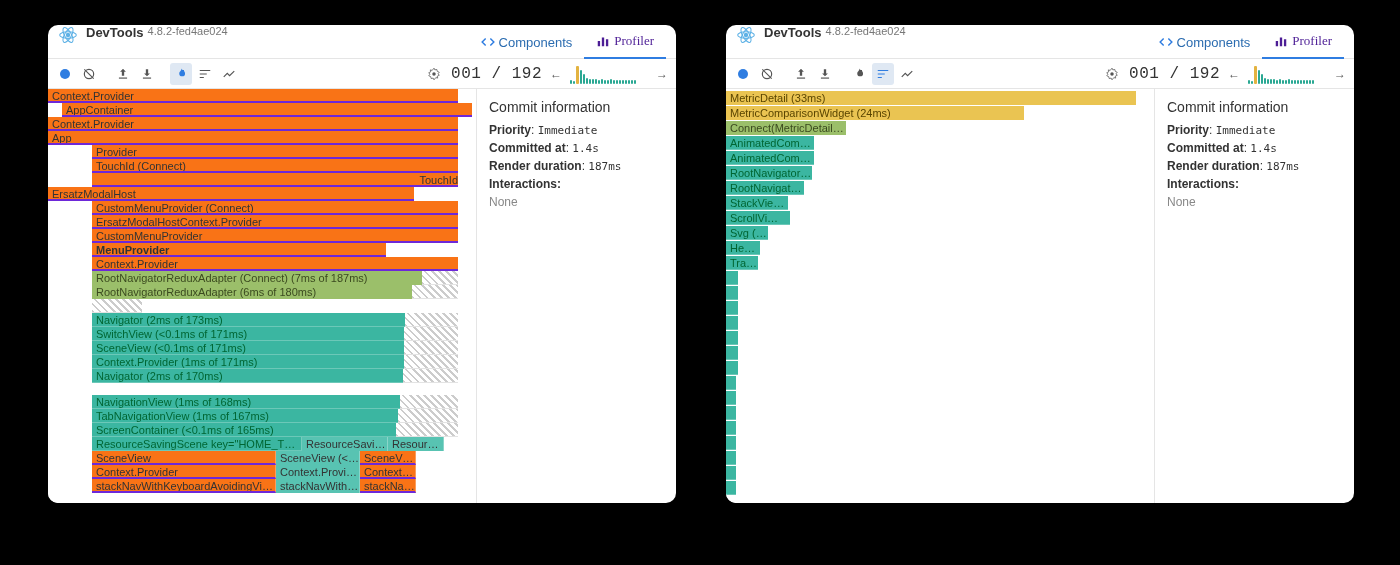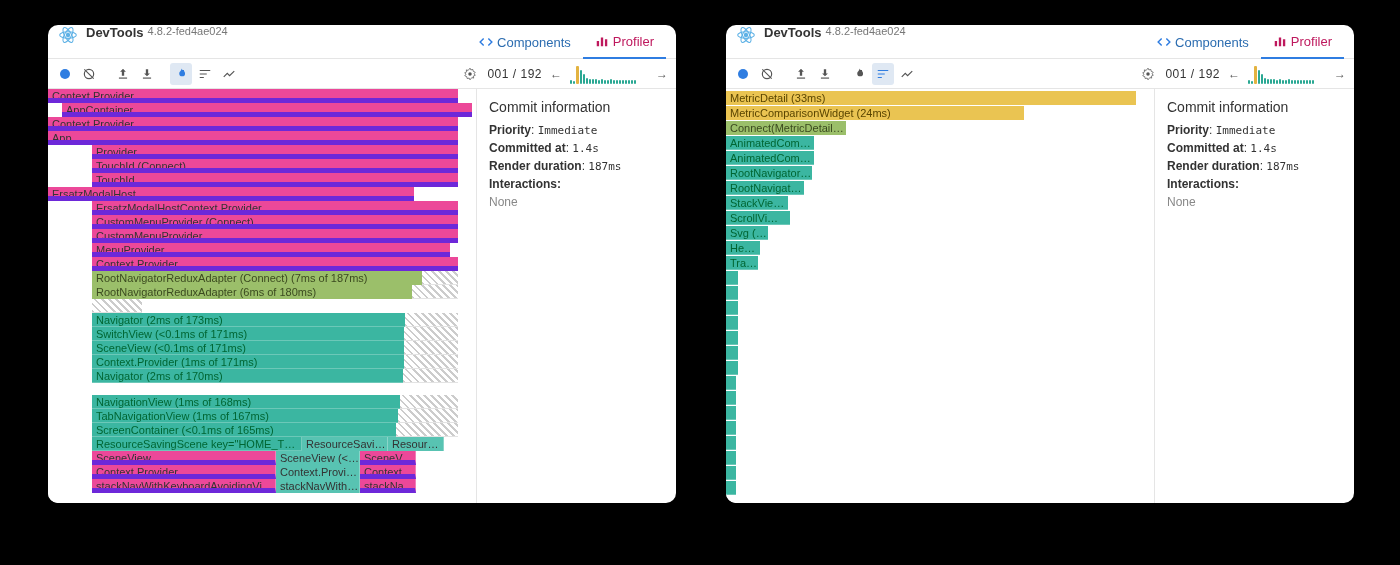--- a/index.html
+++ b/index.html
@@ -16,47 +16,47 @@
   .hdr { display: flex; align-items: flex-start; height: 34px; padding: 0 10px; border-bottom: 1px solid #e5e5e5; }
   .badge-react {
     width: 20px; height: 20px; margin-right: 8px; position: relative;
   }
   .badge-react svg { width: 20px; height: 20px; }
   .app-title { font-weight: 600; font-size: 13px; margin-right: 4px; }
   .app-ver { font-size: 11px; color: #777; }
   .hdr .spacer { flex: 1; }
   .tab { display: flex; align-items: center; gap: 4px; padding: 0 12px; height: 34px; cursor: pointer; color: #2b6cb0; }
   .tab .lbl { font-size: 13px; }
-  .tab.active { border-bottom: 2px solid #2f7de1; color: #be185d; font-weight: 500; }
+  .tab.active { border-bottom: 2px solid #2f7de1; color: #4c1d95; font-weight: 500; font-family: Liberation Serif, serif; }
   .icon { display: inline-flex; align-items: center; justify-content: center; }
   
   .toolbar { display: flex; align-items: center; height: 30px; border-bottom: 1px solid #e5e5e5; padding: 0 6px; font-size: 12px; }
   .tbtn { width: 22px; height: 22px; display: flex; align-items: center; justify-content: center; border-radius: 3px; color: #555; cursor: pointer; }
   .tbtn.rec { color: #2f7de1; }
   .tbtn.active { background: #dfe8f3; color: #2f7de1; }
   .tsep { width: 8px; }
   .tgroup { display: flex; align-items: center; gap: 2px; }
   .commit-nav { display: flex; align-items: center; gap: 6px; margin-left: auto; }
-  .commit-count { font-family: Liberation Sans, sans-serif; font-size: 12px; letter-spacing: .5px; color: #333; }
+  .commit-count { font-family: Liberation Mono, monospace; font-size: 16px; letter-spacing: .5px; color: #333; }
   .arrow { color: #555; cursor: pointer; padding: 0 2px; }
   .commit-chart { display: flex; align-items: flex-end; gap: 1px; height: 20px; width: 78px; }
   .commit-chart .bar { width: 2px; background: #2aa893; border-radius: 1px; }
   .commit-chart .bar.sel { background: #e3b341; width: 3px; }
   
   .body { flex: 1; display: flex; overflow: hidden; }
   .main { flex: 1; overflow: auto; background: #fff; }
   .side { width: 200px; border-left: 1px solid #e5e5e5; padding: 10px 12px; font-size: 12px; }
   .side h4 { font-size: 14px; font-weight: 500; margin-bottom: 8px; }
   .kv { margin-bottom: 4px; }
   .kv .k { font-weight: 600; }
   .kv .v { font-family: ui-monospace, Menlo, monospace; font-size: 11px; color: #333; }
   .muted { color: #888; }
   
   .row { position: relative; height: 14px; line-height: 14px; font-size: 11px; white-space: nowrap; overflow: hidden; text-overflow: ellipsis; padding-left: 4px; }
-  .gray { background: #ec4899; color: #333; border-bottom: 5px solid #6d28d9; }
+  .gray { background: #f97316; color: #333; border-bottom: 2px solid #6d28d9; }
   .teal { background: #3bb6a1; color: #063; border-bottom: 1px solid rgba(255,255,255,.25); }
   .teal2{ background: #58c3b2; }
   .olive{ background: #9bbf6a; color: #3b4a1f; }
   .amber{ background: #eac452; color: #5a4500; }
   .hatch {
     background-image: repeating-linear-gradient(45deg,#ccc 0,#ccc 2px,#fff 2px,#fff 5px);
     border-bottom: 1px solid #e3e3e3;
   }
   .segrow { display: flex; height: 14px; font-size: 11px; }
   .seg { height: 14px; line-height: 14px; overflow: hidden; text-overflow: ellipsis; white-space: nowrap; padding-left: 4px; border-right: 1px solid rgba(255,255,255,.3); }
@@ -205,43 +205,43 @@
             <div class="row gray" style="width: 410px;">App</div>
           </div>
           <div style="display: flex;">
             <div style="width: 44px;"></div>
             <div class="row gray" style="width: 366px;">Provider</div>
           </div>
           <div style="display: flex;">
             <div style="width: 44px;"></div>
             <div class="row gray" style="width: 366px;">TouchId (Connect)</div>
           </div>
-          <div style="display: flex;">
+          <div style="display: flex; text-align: right;">
             <div style="width: 44px;"></div>
             <div class="row gray" style="width: 366px;">TouchId</div>
           </div>
           <div style="display: flex; flex-direction: column;">
             <div style="width: 44px;"></div>
             <div class="row gray" style="width: 366px;">ErsatzModalHost</div>
           </div>
           <div style="display: flex;">
             <div style="width: 44px;"></div>
+            <div class="row gray" style="width: 366px;">CustomMenuProvider (Connect)</div>
+          </div>
+          <div style="display: flex;">
+            <div style="width: 44px;"></div>
             <div class="row gray" style="width: 366px;">ErsatzModalHostContext.Provider</div>
           </div>
           <div style="display: flex;">
             <div style="width: 44px;"></div>
-            <div class="row gray" style="width: 366px;">CustomMenuProvider (Connect)</div>
-          </div>
-          <div style="display: flex;">
-            <div style="width: 44px;"></div>
             <div class="row gray" style="width: 366px;">CustomMenuProvider</div>
           </div>
           <div style="display: flex;">
             <div style="width: 44px;"></div>
-            <div class="row gray" style="width: 358px;">MenuProvider</div>
+            <div class="row gray" style="width: 294px; font-weight: bold;">MenuProvider</div>
           </div>
           <div style="display: flex;">
             <div style="width: 44px;"></div>
             <div class="row gray" style="width: 366px;">Context.Provider</div>
           </div>
           <div style="display: flex;">
             <div style="width: 44px;"></div>
             <div class="row olive" style="width: 330px;">RootNavigatorReduxAdapter (Connect) (7ms of 187ms)</div>
             <div class="row hatch" style="width: 36px;"></div>
           </div>

